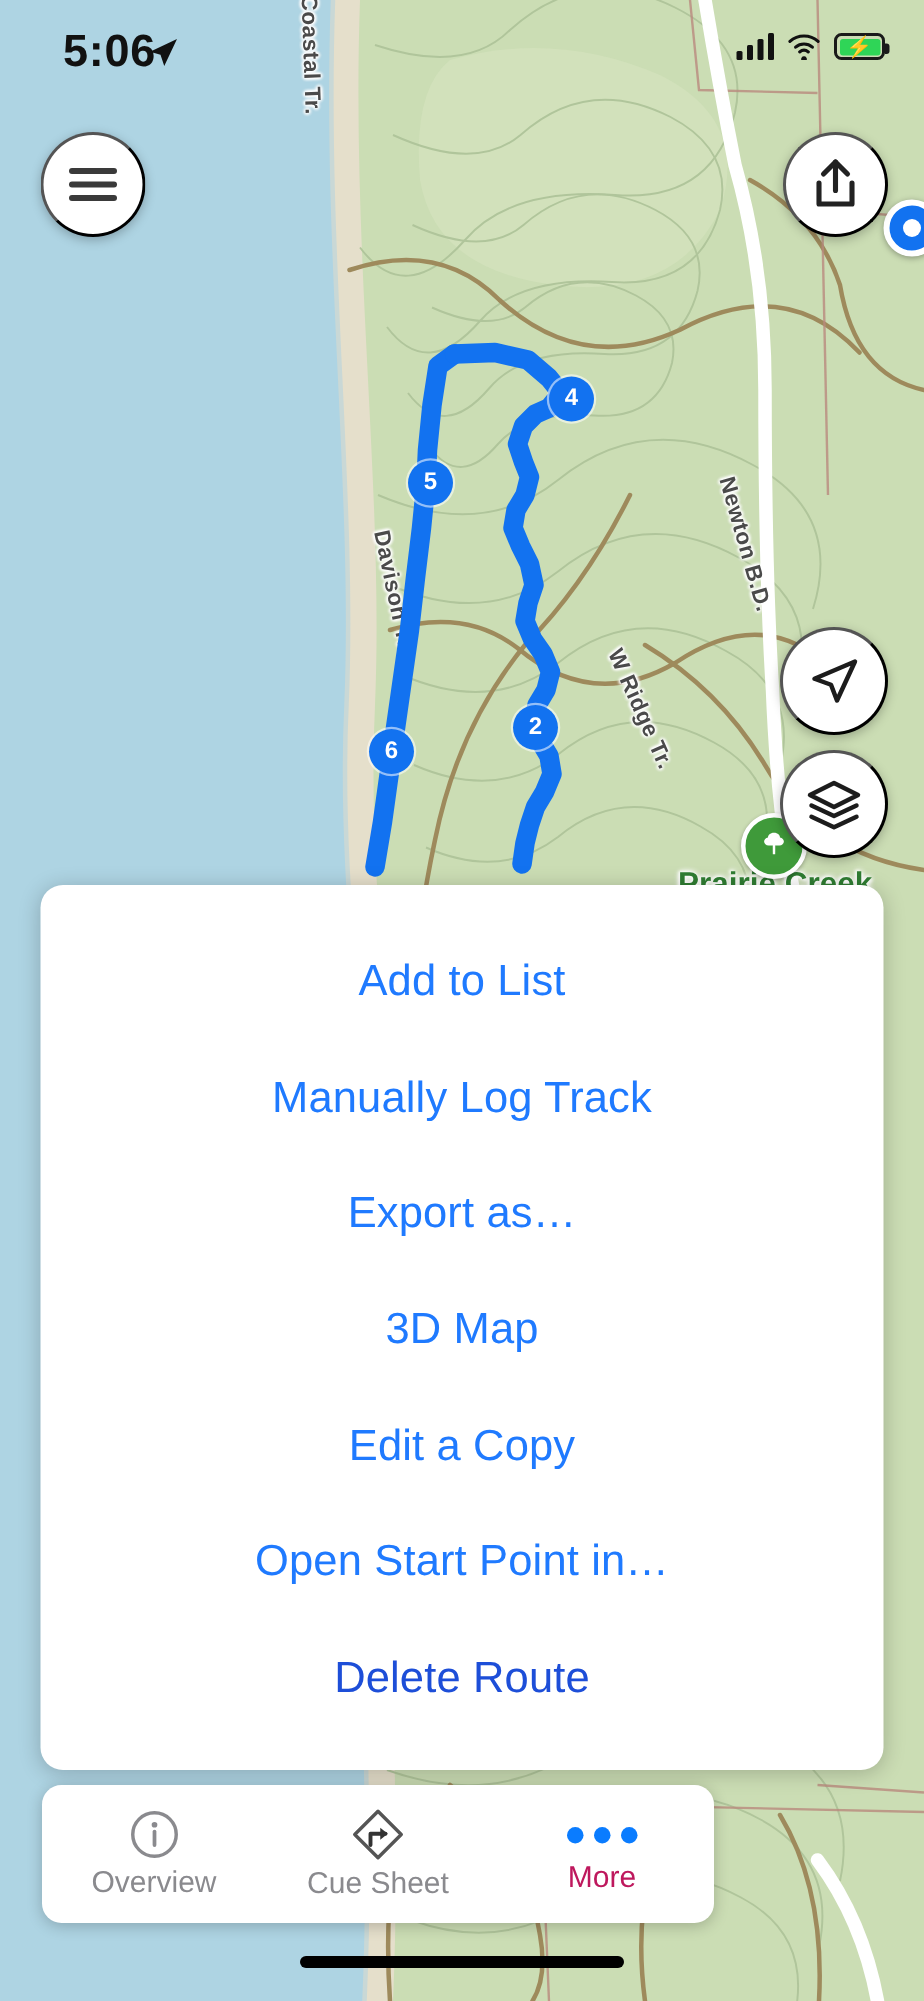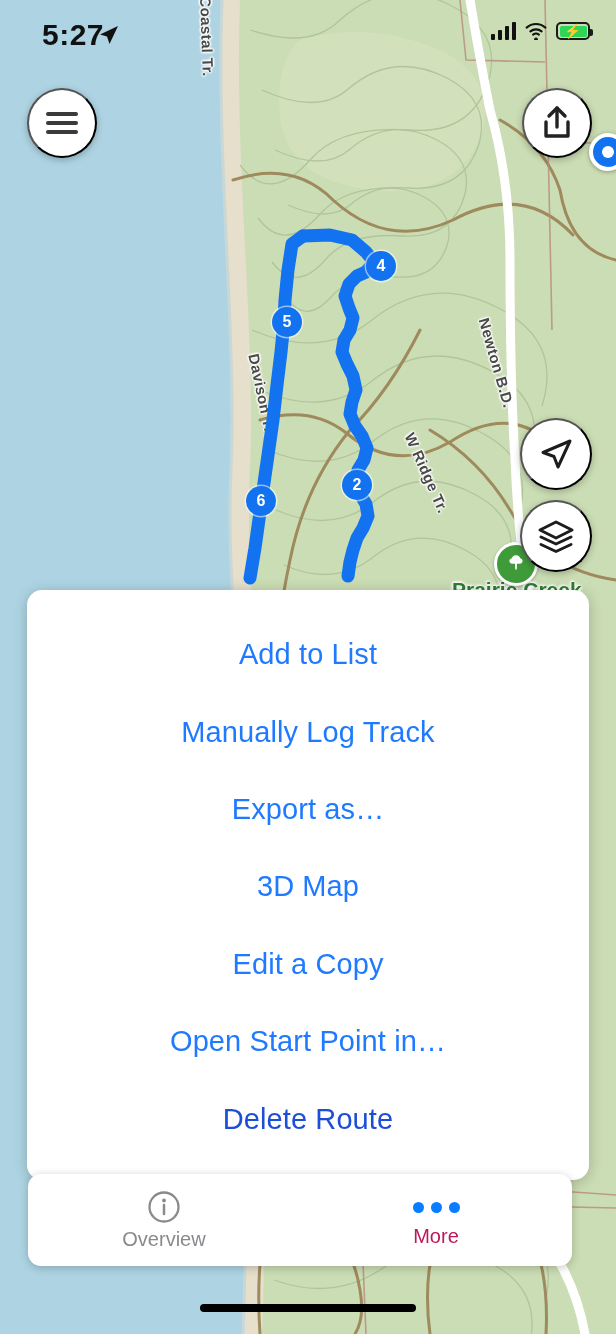--- a/index.html
+++ b/index.html
@@ -114,21 +114,21 @@
     display: block; width: 100%; text-align: center;
     background: none; border: none; cursor: pointer;
     font-family: "Liberation Sans", sans-serif;
     font-size: 29px; color: #1f7aff; letter-spacing: 0.1px;
     padding: 9px 0;
   }
   .sheet-item.destructive { color: #1d4ed8; }
 
   
   #tabbar {
-    position: absolute; left: 28px; bottom: 68px; width: 544px; height: 92px;
+    position: absolute; left: 28px; bottom: 52px; width: 448px; height: 92px;
     background: #fff; border-radius: 13px;
     box-shadow: 0 2px 10px rgba(0,0,0,0.22);
     display: flex; z-index: 50;
   }
   .tab {
     flex: 1; display: flex; flex-direction: column;
     align-items: center; justify-content: center; gap: 3px;
     cursor: pointer; background: none; border: none;
     font-family: "Liberation Sans", sans-serif;
   }
@@ -265,21 +265,21 @@
     <span>5</span>
   </div>
   <div class="wpt" style="left:342px; top:470px;">
     <span>2</span>
   </div>
   <div class="wpt" style="left:246px; top:486px;">
     <span>6</span>
   </div>
 
   <div id="statusbar">
-    <div id="clock">5:27</div>
+    <div id="clock">5:06</div>
     <svg id="loc-arrow" width="22" height="22" viewBox="0 0 22 22">
       <path d="M20 2 L2 10.5 L9 12.5 L11.5 20 Z" fill="#111"></path>
     </svg>
     <div id="status-right">
       <div class="sig-bars">
         <i></i>
           <i></i>
           <i></i>
           <i></i>
       </div>
@@ -339,20 +339,28 @@
   <div id="tabbar">
     <button class="tab">
       <svg width="36" height="36" viewBox="0 0 36 36">
         <circle cx="18" cy="18" r="14.5" fill="none" stroke="#8a8a8e" stroke-width="2.3"></circle>
         <circle cx="18" cy="11.5" r="1.9" fill="#8a8a8e"></circle>
         <path d="M18 16 L18 25" stroke="#8a8a8e" stroke-width="2.5" stroke-linecap="round"></path>
       </svg>
       <span class="tlabel">Overview</span>
     </button>
 
+    <button class="tab">
+      <svg width="38" height="38" viewBox="0 0 38 38">
+        <path d="M19 3.5 L34.5 19 L19 34.5 L3.5 19 Z" fill="none" stroke="#555" stroke-width="2.3" stroke-linejoin="round"></path>
+        <path d="M14 26 L14 18.5 L24 18.5" fill="none" stroke="#333" stroke-width="2.6" stroke-linecap="round" stroke-linejoin="round"></path>
+        <path d="M20.5 14.5 L25.5 18.5 L20.5 22.5 Z" fill="#333"></path>
+      </svg>
+      <span class="tlabel">Cue Sheet</span>
+    </button>
 
     <button class="tab active">
       <span class="dots">
           <i></i>
           <i></i>
           <i></i>
         </span>
       <span class="tlabel">More</span>
     </button>
   </div>

